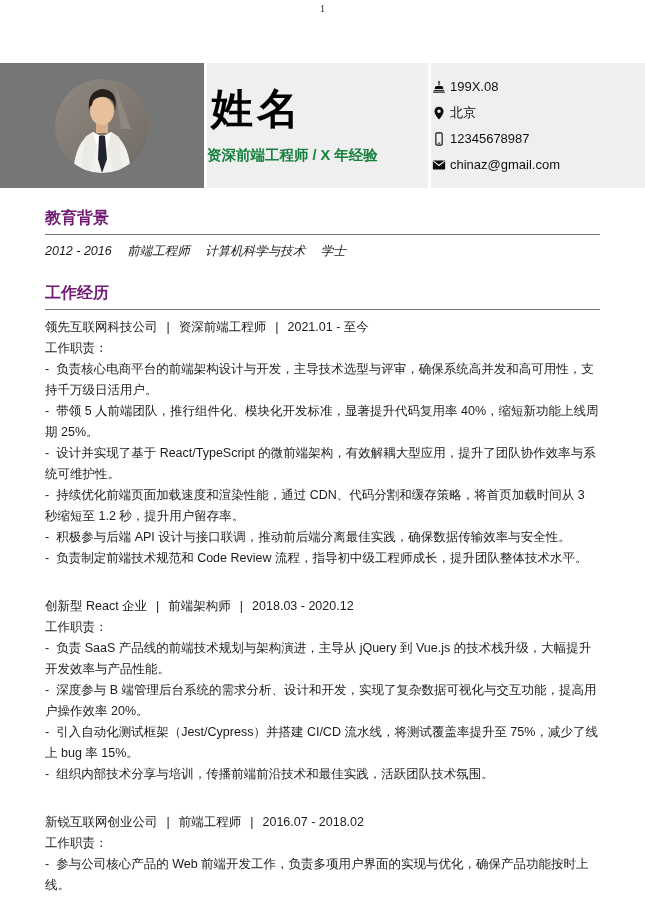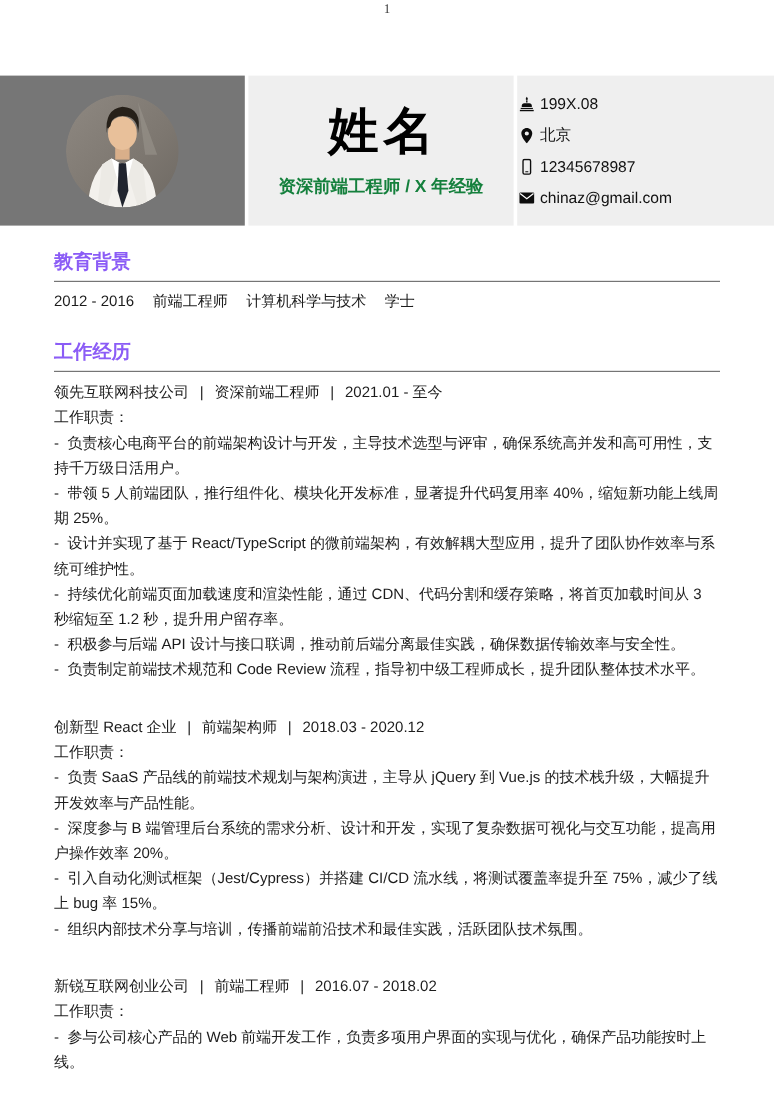--- a/index.html
+++ b/index.html
@@ -25,21 +25,21 @@
     width: 204px; height: 125px; flex: none;
     display: flex; align-items: center; justify-content: center;
     margin-right: 3px;
   }
   .avatar {
     width: 94px; height: 94px; border-radius: 50%; overflow: hidden;
   }
   .avatar svg { display: block; width: 94px; height: 94px; }
   .name-block {
     width: 221px; height: 125px; flex: none;
-    display: flex; flex-direction: column; align-items: center; justify-content: center;
+    display: flex; flex-direction: column; align-items: flex-start; justify-content: center;
     margin-right: 3px;
   }
   .name {
     font-size: 42px; font-weight: bold; letter-spacing: 4px; color: #000;
     line-height: 1.1; text-indent: 4px;
   }
   .subtitle {
     margin-top: 13px; font-size: 14.5px; font-weight: bold; color: #15803d;
     white-space: nowrap;
   }
@@ -47,26 +47,26 @@
     flex: 1; height: 125px;
     display: flex; flex-direction: column; justify-content: center;
     row-gap: 12px;
   }
   .contact-row { display: flex; align-items: center; font-size: 13px; color: #111; height: 14px; }
   .contact-row .cicon { width: 15px; height: 15px; flex: none; margin-right: 4px; display: flex; align-items: center; justify-content: center; }
   .contact-row .cicon svg { width: 14px; height: 14px; display: block; }
   
   .main { position: absolute; top: 188px; left: 45px; width: 555px; }
   .section-title {
-    font-size: 16px; font-weight: bold; color: #8b5cf6;
+    font-size: 16px; font-weight: bold; color: #701a75;
     padding-bottom: 5px; border-bottom: 1px solid #757575;
   }
   .section-edu { margin-top: 20px; }
   .edu-line { margin-top: 8px; font-size: 12.5px; color: #1c1c1c; }
-  .edu-line span { margin-right: 12px; }
+  .edu-line span { margin-right: 12px; font-style: italic; }
   .edu-line span:last-child { margin-right: 0; text-align: center; }
   .section-work { margin-top: 23px; }
   .job { margin-top: 7px; font-size: 12.5px; line-height: 21px; color: #1c1c1c; }
   .job + .job { margin-top: 27px; }
   .job-title-line { white-space: nowrap; }
   .job-title-line .sep { margin: 0 9px; color: #1c1c1c; }
   .duty .dash { margin-right: 7px; }
 </style>
 </head>
 <body>

